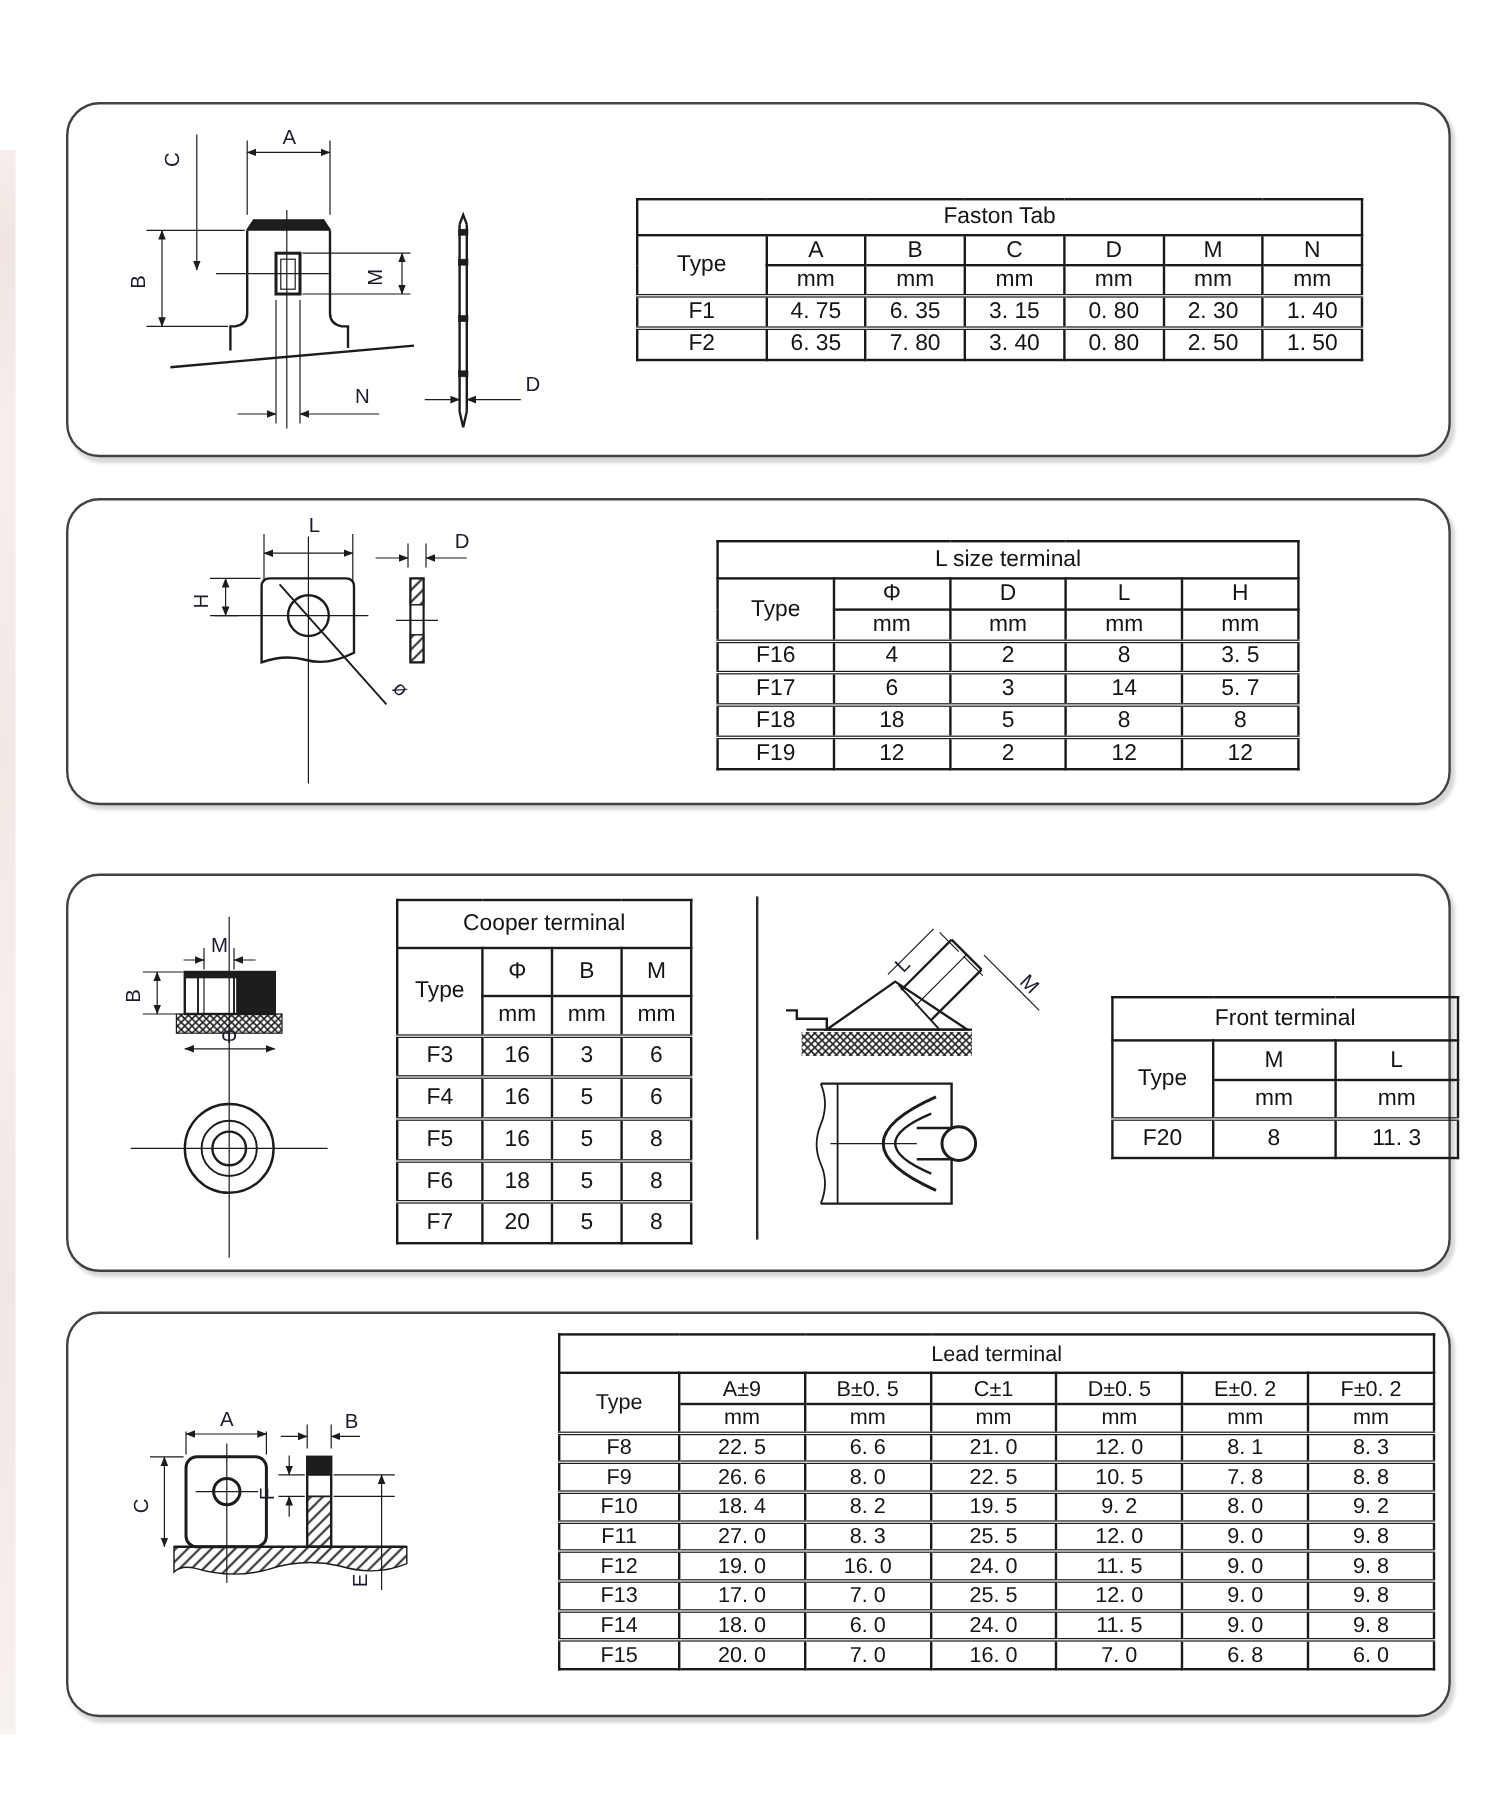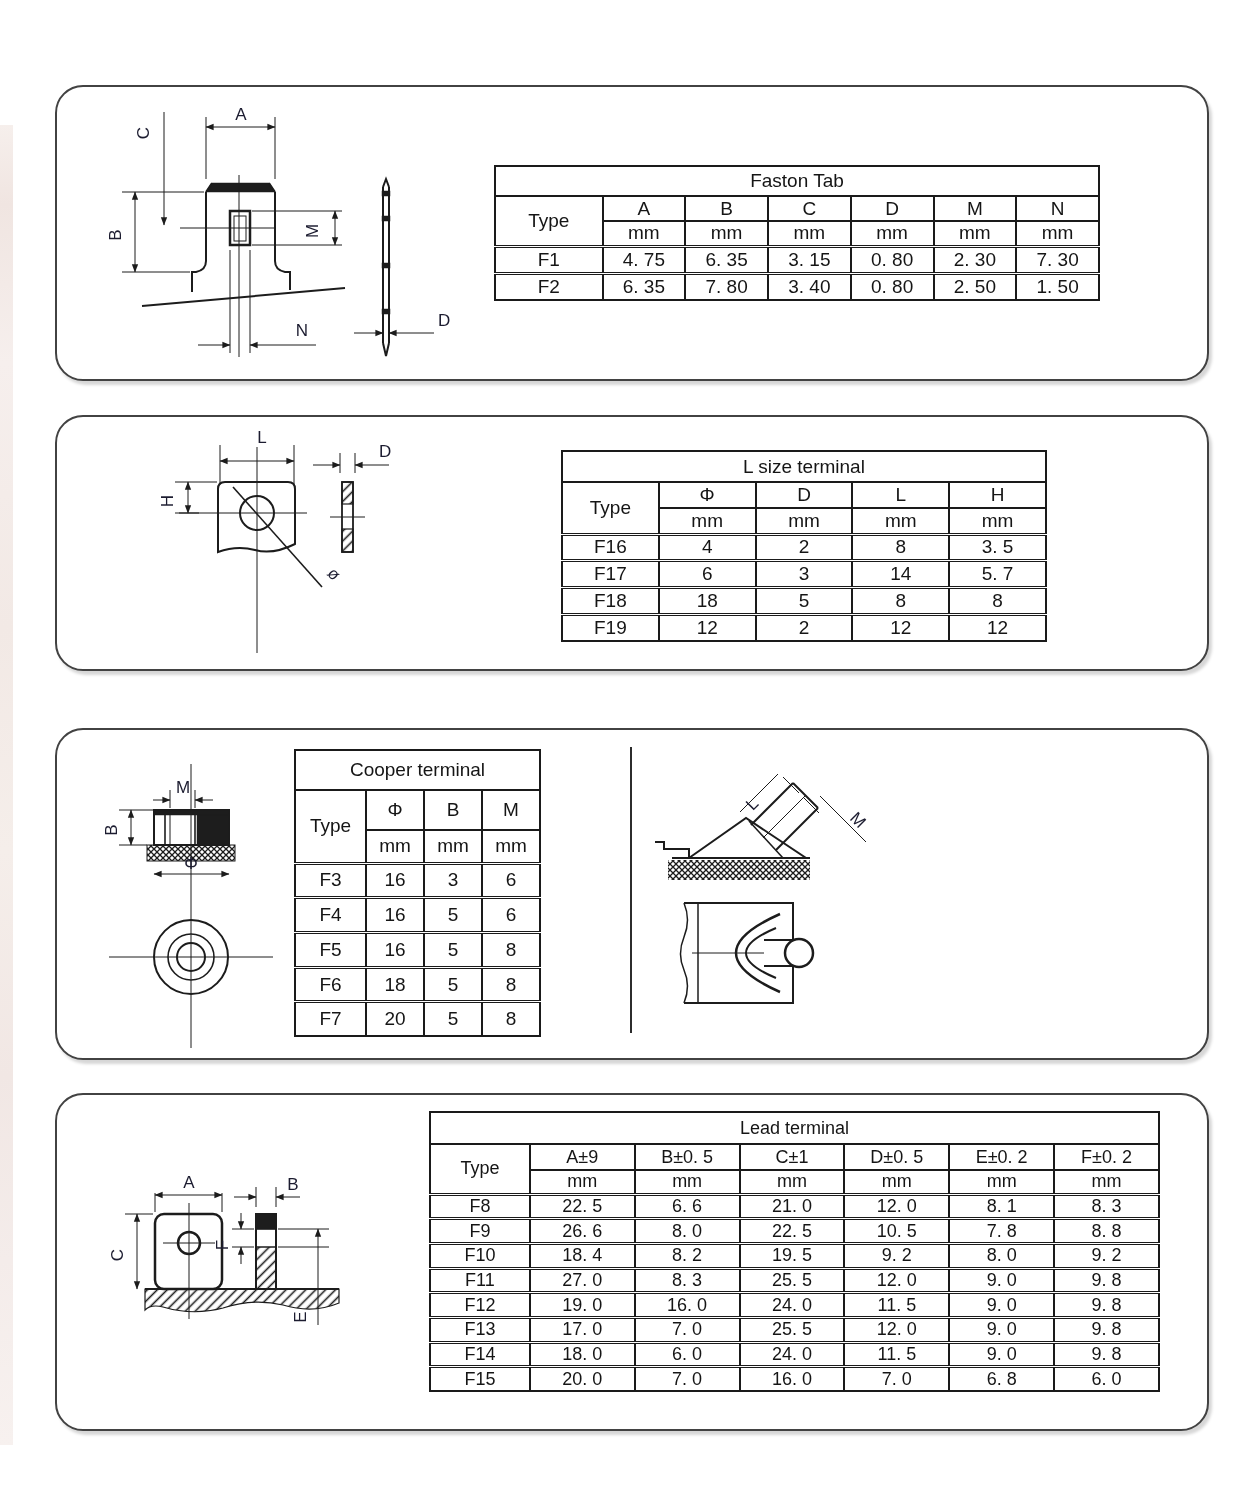--- a/index.html
+++ b/index.html
@@ -10,21 +10,21 @@
         #f5eeea 55%,#f1e7e4 72%,#f4ecea 86%,#f7f1ef 100%);}
   .panel{position:absolute;left:55px;width:1150px;background:#fff;border:2px solid #424242;
         border-radius:28px;box-shadow:3px 4px 3px rgba(0,0,0,.16);}
   #p1{top:85px;height:292px}
   #p2{top:415px;height:252px}
   #p3{top:728px;height:328px}
   #p4{top:1093px;height:334px}
   .divider{position:absolute;left:573px;top:17px;width:2px;height:286px;background:#2c2c2c;}
 
   table.tbl{position:absolute;border-collapse:collapse;table-layout:fixed;
-        text-align:center;font-size:19px;color:#151515;}
+        text-align:center;font-size:19px;color:#151515;margin-left:36px;}
   .tbl td{border:2px solid #1a1a1a;padding:0;vertical-align:middle;overflow:hidden;white-space:nowrap;}
   .tbl tr.t-data td{border-top:3px double #1a1a1a;}
   .tbl col.c-type{width:var(--typew,18%);}
 
   #t-faston{left:437px;top:78px;width:606px;height:136px;--typew:17.8%;}
   #t-faston tr.t-title{height:30px}#t-faston tr.t-cols{height:25px}#t-faston tr.t-units{height:25px}
   #t-lsize{left:504px;top:33px;width:486px;height:192px;--typew:20%;}
   #t-lsize tr.t-title{height:31px}#t-lsize tr.t-cols{height:26px}#t-lsize tr.t-units{height:26px}
   #t-cooper{left:237px;top:19px;width:247px;height:288px;--typew:29%;}
   #t-cooper tr.t-title{height:40px}#t-cooper tr.t-cols{height:40px}#t-cooper tr.t-units{height:33px}
@@ -140,21 +140,21 @@
             <td>mm</td>
             <td>mm</td>
           </tr>
           <tr class="t-data">
             <td>F1</td>
             <td>4. 75</td>
             <td>6. 35</td>
             <td>3. 15</td>
             <td>0. 80</td>
             <td>2. 30</td>
-            <td>7. 30</td>
+            <td>1. 40</td>
           </tr>
           <tr class="t-data">
             <td>F2</td>
             <td>6. 35</td>
             <td>7. 80</td>
             <td>3. 40</td>
             <td>0. 80</td>
             <td>2. 50</td>
             <td>1. 50</td>
           </tr>
@@ -361,20 +361,46 @@
             <td>8</td>
           </tr>
           <tr class="t-data">
             <td>F7</td>
             <td>20</td>
             <td>5</td>
             <td>8</td>
           </tr>
         </tbody>
       </table>
+    <table class="tbl" id="t-front">
+        <colgroup>
+          <col class="c-type">
+          <col>
+          <col>
+        </colgroup>
+        <tbody>
+          <tr class="t-title">
+            <td colspan="3">Front terminal</td>
+          </tr>
+          <tr class="t-cols">
+            <td rowspan="2">Type</td>
+            <td>M</td>
+            <td>L</td>
+          </tr>
+          <tr class="t-units">
+            <td>mm</td>
+            <td>mm</td>
+          </tr>
+          <tr class="t-data">
+            <td>F20</td>
+            <td>8</td>
+            <td>11. 3</td>
+          </tr>
+        </tbody>
+      </table>
   </section>
 
   <section class="panel" id="p4">
     <svg class="drawing" viewBox="0 0 305 248" style="left:40px;top:62px;width:305px;height:248px">
 
       <rect x="58" y="57" width="67" height="75" rx="9" class="w25"></rect>
       <circle cx="92" cy="86" r="11" class="w25"></circle>
       <line x1="66" y1="86" x2="118" y2="86" class="thin"></line>
       <line x1="92" y1="46" x2="92" y2="162" class="thin"></line>
 

